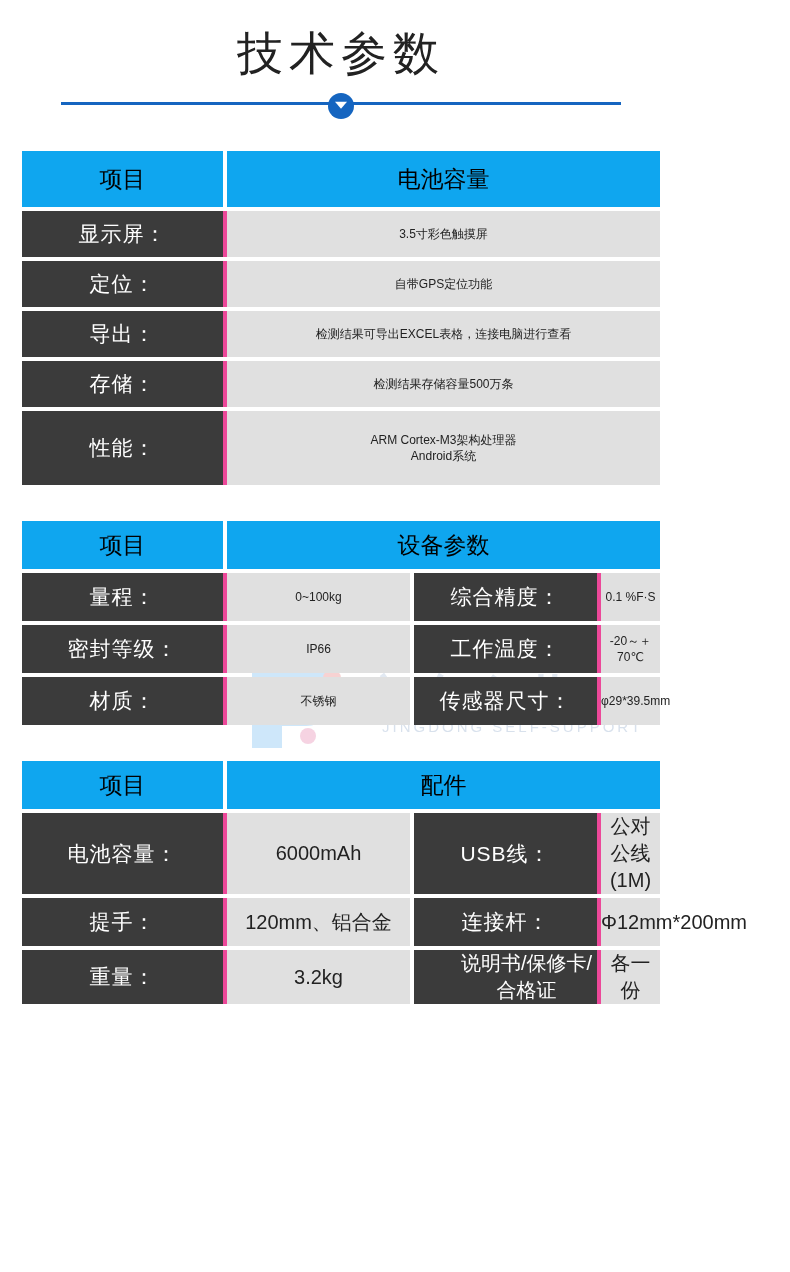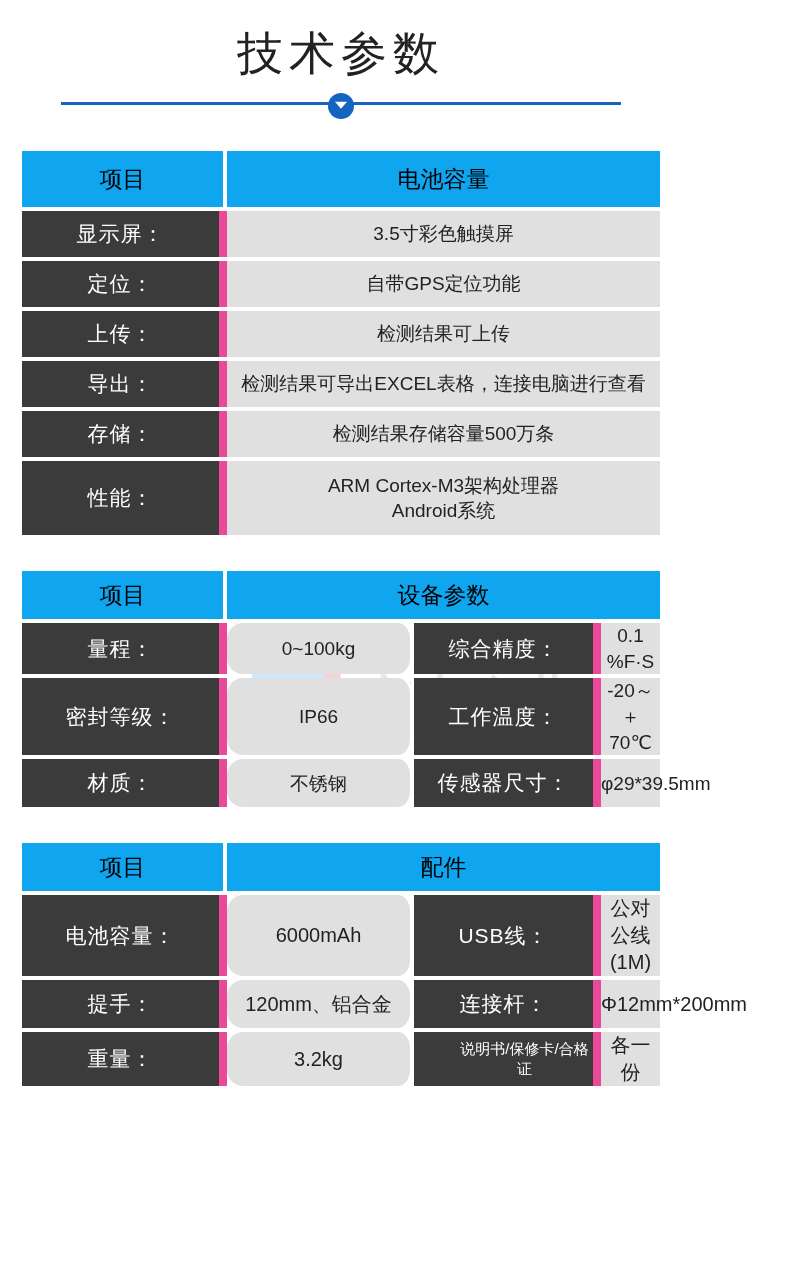--- a/index.html
+++ b/index.html
@@ -131,33 +131,33 @@
     height: 56px;
     font-weight: 400;
   }
   .hdr td.hdr-left { border-right: 4px solid #ffffff; }
 
   .lbl {
     background: #3b3b3b;
     color: #ffffff;
     font-size: 21px;
     letter-spacing: 1px;
-    border-right: 8px solid #ec4899;
+    border-right: 4px solid #ec4899;
   }
   .val {
     background: #e0e0e0;
     color: #222222;
-    font-size: 19px;
-  }
-  .val.mid-gap { border-right: 4px solid #ffffff; border-radius: 16px; }
+    font-size: 12px;
+  }
+  .val.mid-gap { border-right: 4px solid #ffffff; }
 
   .tall td { height: 78px; }
   .tall2 td { height: 74px; }
 
-  .small-lbl { font-size: 15px; letter-spacing: 0; padding-left: 42px; }
+  .small-lbl { font-size: 20px; letter-spacing: 0; padding-left: 42px; }
 
   .t2 td, .t3 td { height: 48px; }
   .t3 .val { font-size: 20px; }
 </style>
 </head>
 <body>
 
 <div class="page">
 
   <div class="title-block">
@@ -196,24 +196,20 @@
         </tr>
         <tr>
           <td class="lbl">显示屏：</td>
           <td class="val">3.5寸彩色触摸屏</td>
         </tr>
         <tr>
           <td class="lbl">定位：</td>
           <td class="val">自带GPS定位功能</td>
         </tr>
         <tr>
-          <td class="lbl">上传：</td>
-          <td class="val">检测结果可上传</td>
-        </tr>
-        <tr>
           <td class="lbl">导出：</td>
           <td class="val">检测结果可导出EXCEL表格，连接电脑进行查看</td>
         </tr>
         <tr>
           <td class="lbl">存储：</td>
           <td class="val">检测结果存储容量500万条</td>
         </tr>
         <tr class="tall2">
           <td class="lbl">性能：</td>
           <td class="val multiline">ARM Cortex-M3架构处理器<br>Android系统</td>

